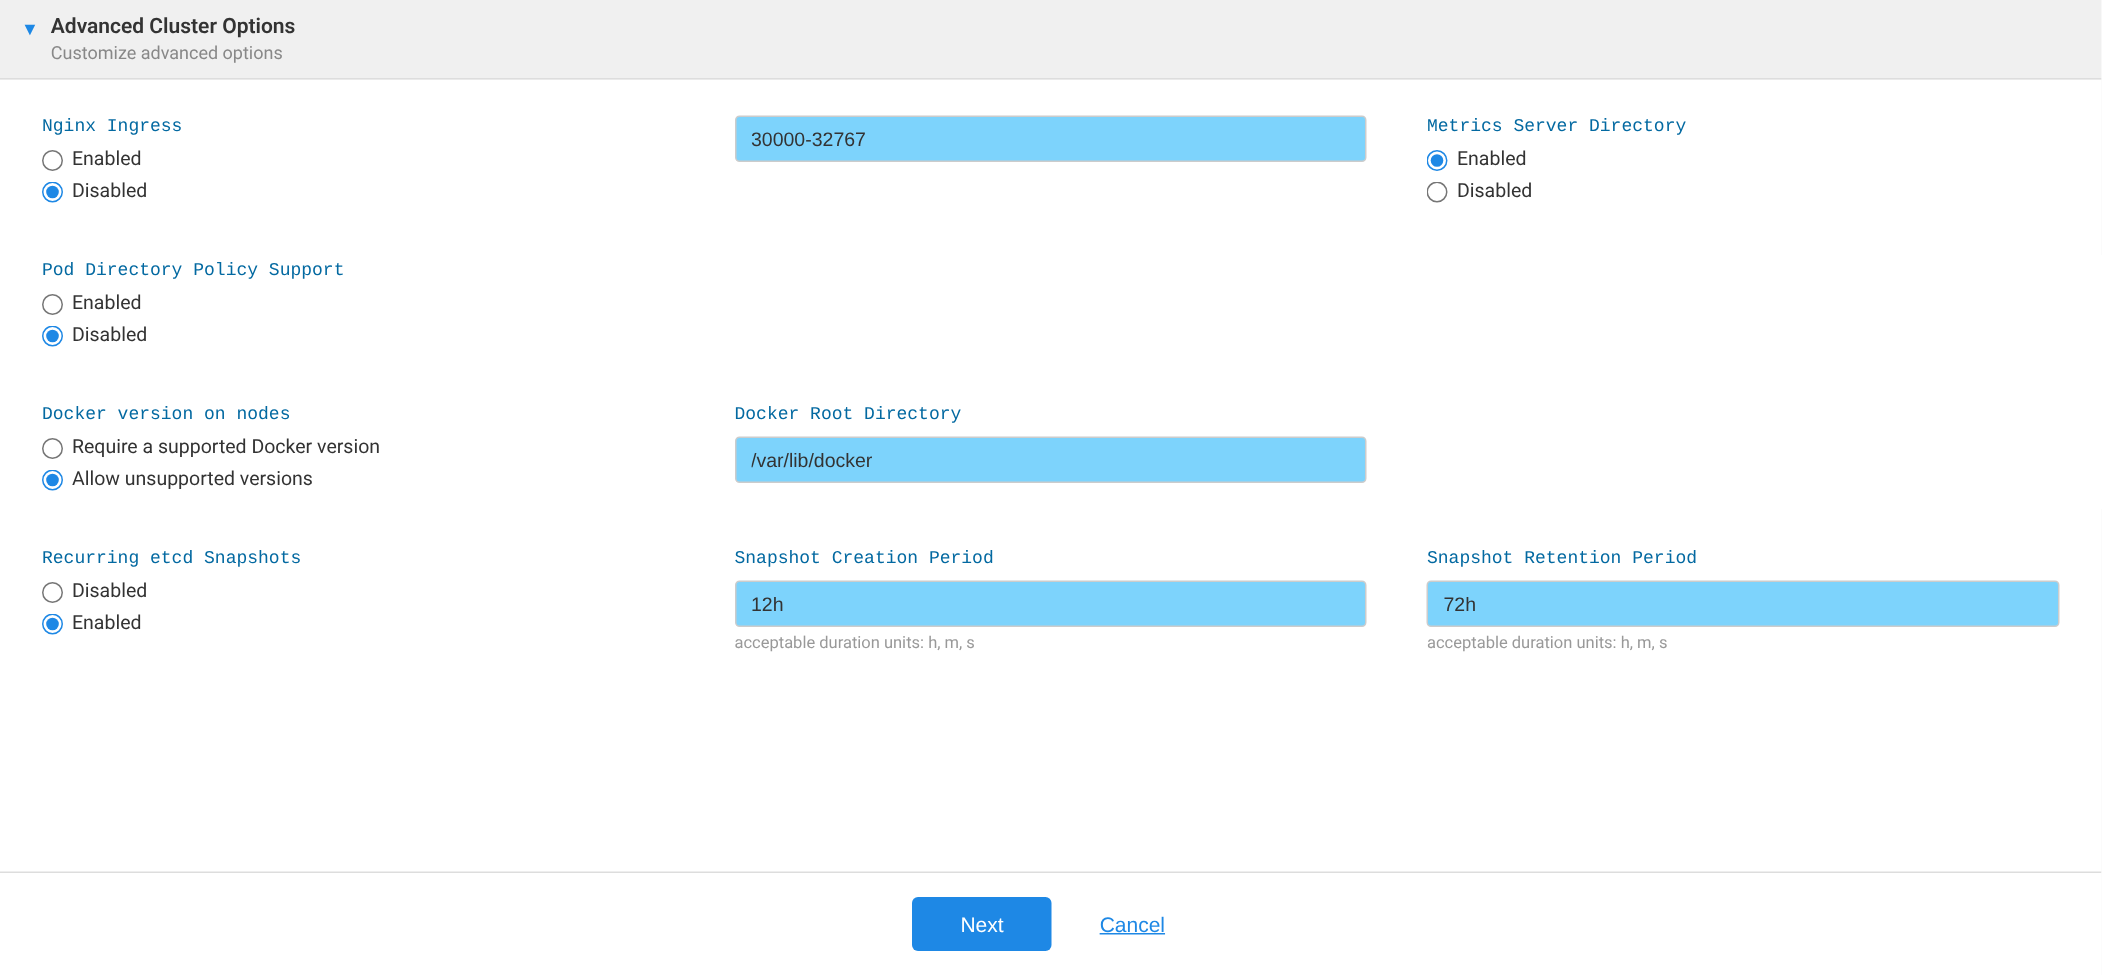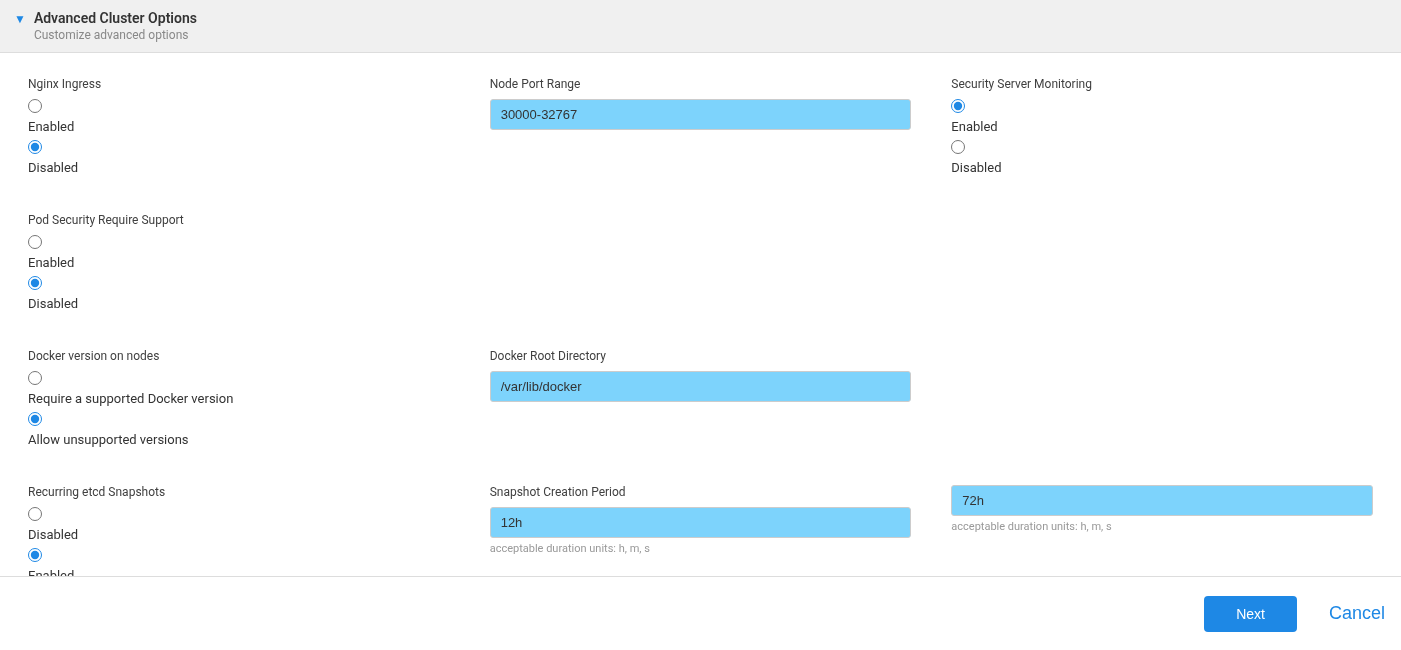--- a/index.html
+++ b/index.html
@@ -57,34 +57,34 @@
     .form-row {
       display: grid;
       grid-template-columns: 1fr 1fr 1fr;
       gap: 20px 40px;
       margin-bottom: 32px;
     }
 
     .form-group label.field-label {
       display: block;
       font-size: 12px;
-      color: #404040;
+      color: #0369a1;
       margin-bottom: 8px;
       font-weight: 400;
+      font-family: Liberation Mono, monospace;
     }
 
     
     .radio-option {
       display: flex;
-      align-items: flex-start;
+      align-items: flex-end;
       gap: 6px;
       margin-bottom: 6px;
       font-size: 13px;
       color: #333;
-      flex-direction: column;
     }
     .radio-option input[type="radio"] {
       accent-color: #1e88e5;
       width: 14px;
       height: 14px;
       cursor: pointer;
     }
 
     
     .text-input {
@@ -109,21 +109,21 @@
       font-size: 13px;
       color: #333;
       padding: 6px 0;
     }
 
     
     .footer {
       border-top: 1px solid #ddd;
       padding: 16px 0;
       display: flex;
-      justify-content: flex-end;
+      justify-content: center;
       align-items: center;
       gap: 16px;
       background: #fff;
     }
 
     .btn-next {
       background: #1e88e5;
       color: #fff;
       border: none;
       border-radius: 4px;
@@ -131,23 +131,24 @@
       font-size: 14px;
       cursor: pointer;
       font-weight: 500;
     }
 
     .btn-cancel {
       background: transparent;
       color: #1e88e5;
       border: none;
       padding: 10px 16px;
-      font-size: 18px;
+      font-size: 14px;
       cursor: pointer;
       font-weight: 400;
+      text-decoration: underline;
     }
   </style>
 </head>
 <body>
 
 <div class="page-wrapper">
 
   <div class="section-header">
     <span class="section-header-triangle">▼</span>
     <div class="section-header-text">
@@ -166,42 +167,41 @@
           <input type="radio" name="nginx" id="nginx-enabled" style="">
           <label for="nginx-enabled">Enabled</label>
         </div>
         <div class="radio-option">
           <input type="radio" name="nginx" id="nginx-disabled" checked="" style="">
           <label for="nginx-disabled">Disabled</label>
         </div>
       </div>
 
       <div class="form-group">
-        <label class="field-label">Node Port Range</label>
         <input type="text" class="text-input" value="30000-32767" style="">
       </div>
 
       <div class="form-group">
-        <label class="field-label">Security Server Monitoring</label>
+        <label class="field-label">Metrics Server Directory</label>
         <div class="radio-option">
           <input type="radio" name="metrics" id="metrics-enabled" checked="" style="">
           <label for="metrics-enabled">Enabled</label>
         </div>
         <div class="radio-option">
           <input type="radio" name="metrics" id="metrics-disabled" style="">
           <label for="metrics-disabled">Disabled</label>
         </div>
       </div>
 
     </div>
 
     <div class="form-row">
 
       <div class="form-group">
-        <label class="field-label">Pod Security Require Support</label>
+        <label class="field-label">Pod Directory Policy Support</label>
         <div class="radio-option">
           <input type="radio" name="psp" id="psp-enabled" style="">
           <label for="psp-enabled">Enabled</label>
         </div>
         <div class="radio-option">
           <input type="radio" name="psp" id="psp-disabled" checked="" style="">
           <label for="psp-disabled">Disabled</label>
         </div>
       </div>
 
@@ -247,20 +247,21 @@
         </div>
       </div>
 
       <div class="form-group">
         <label class="field-label">Snapshot Creation Period</label>
         <input type="text" class="text-input" value="12h" style="">
         <div class="hint-text">acceptable duration units: h, m, s</div>
       </div>
 
       <div class="form-group">
+        <label class="field-label">Snapshot Retention Period</label>
         <input type="text" class="text-input" value="72h" style="">
         <div class="hint-text">acceptable duration units: h, m, s</div>
       </div>
 
     </div>
 
   </div>
 
   <div class="footer">
     <button class="btn-next">Next</button>

